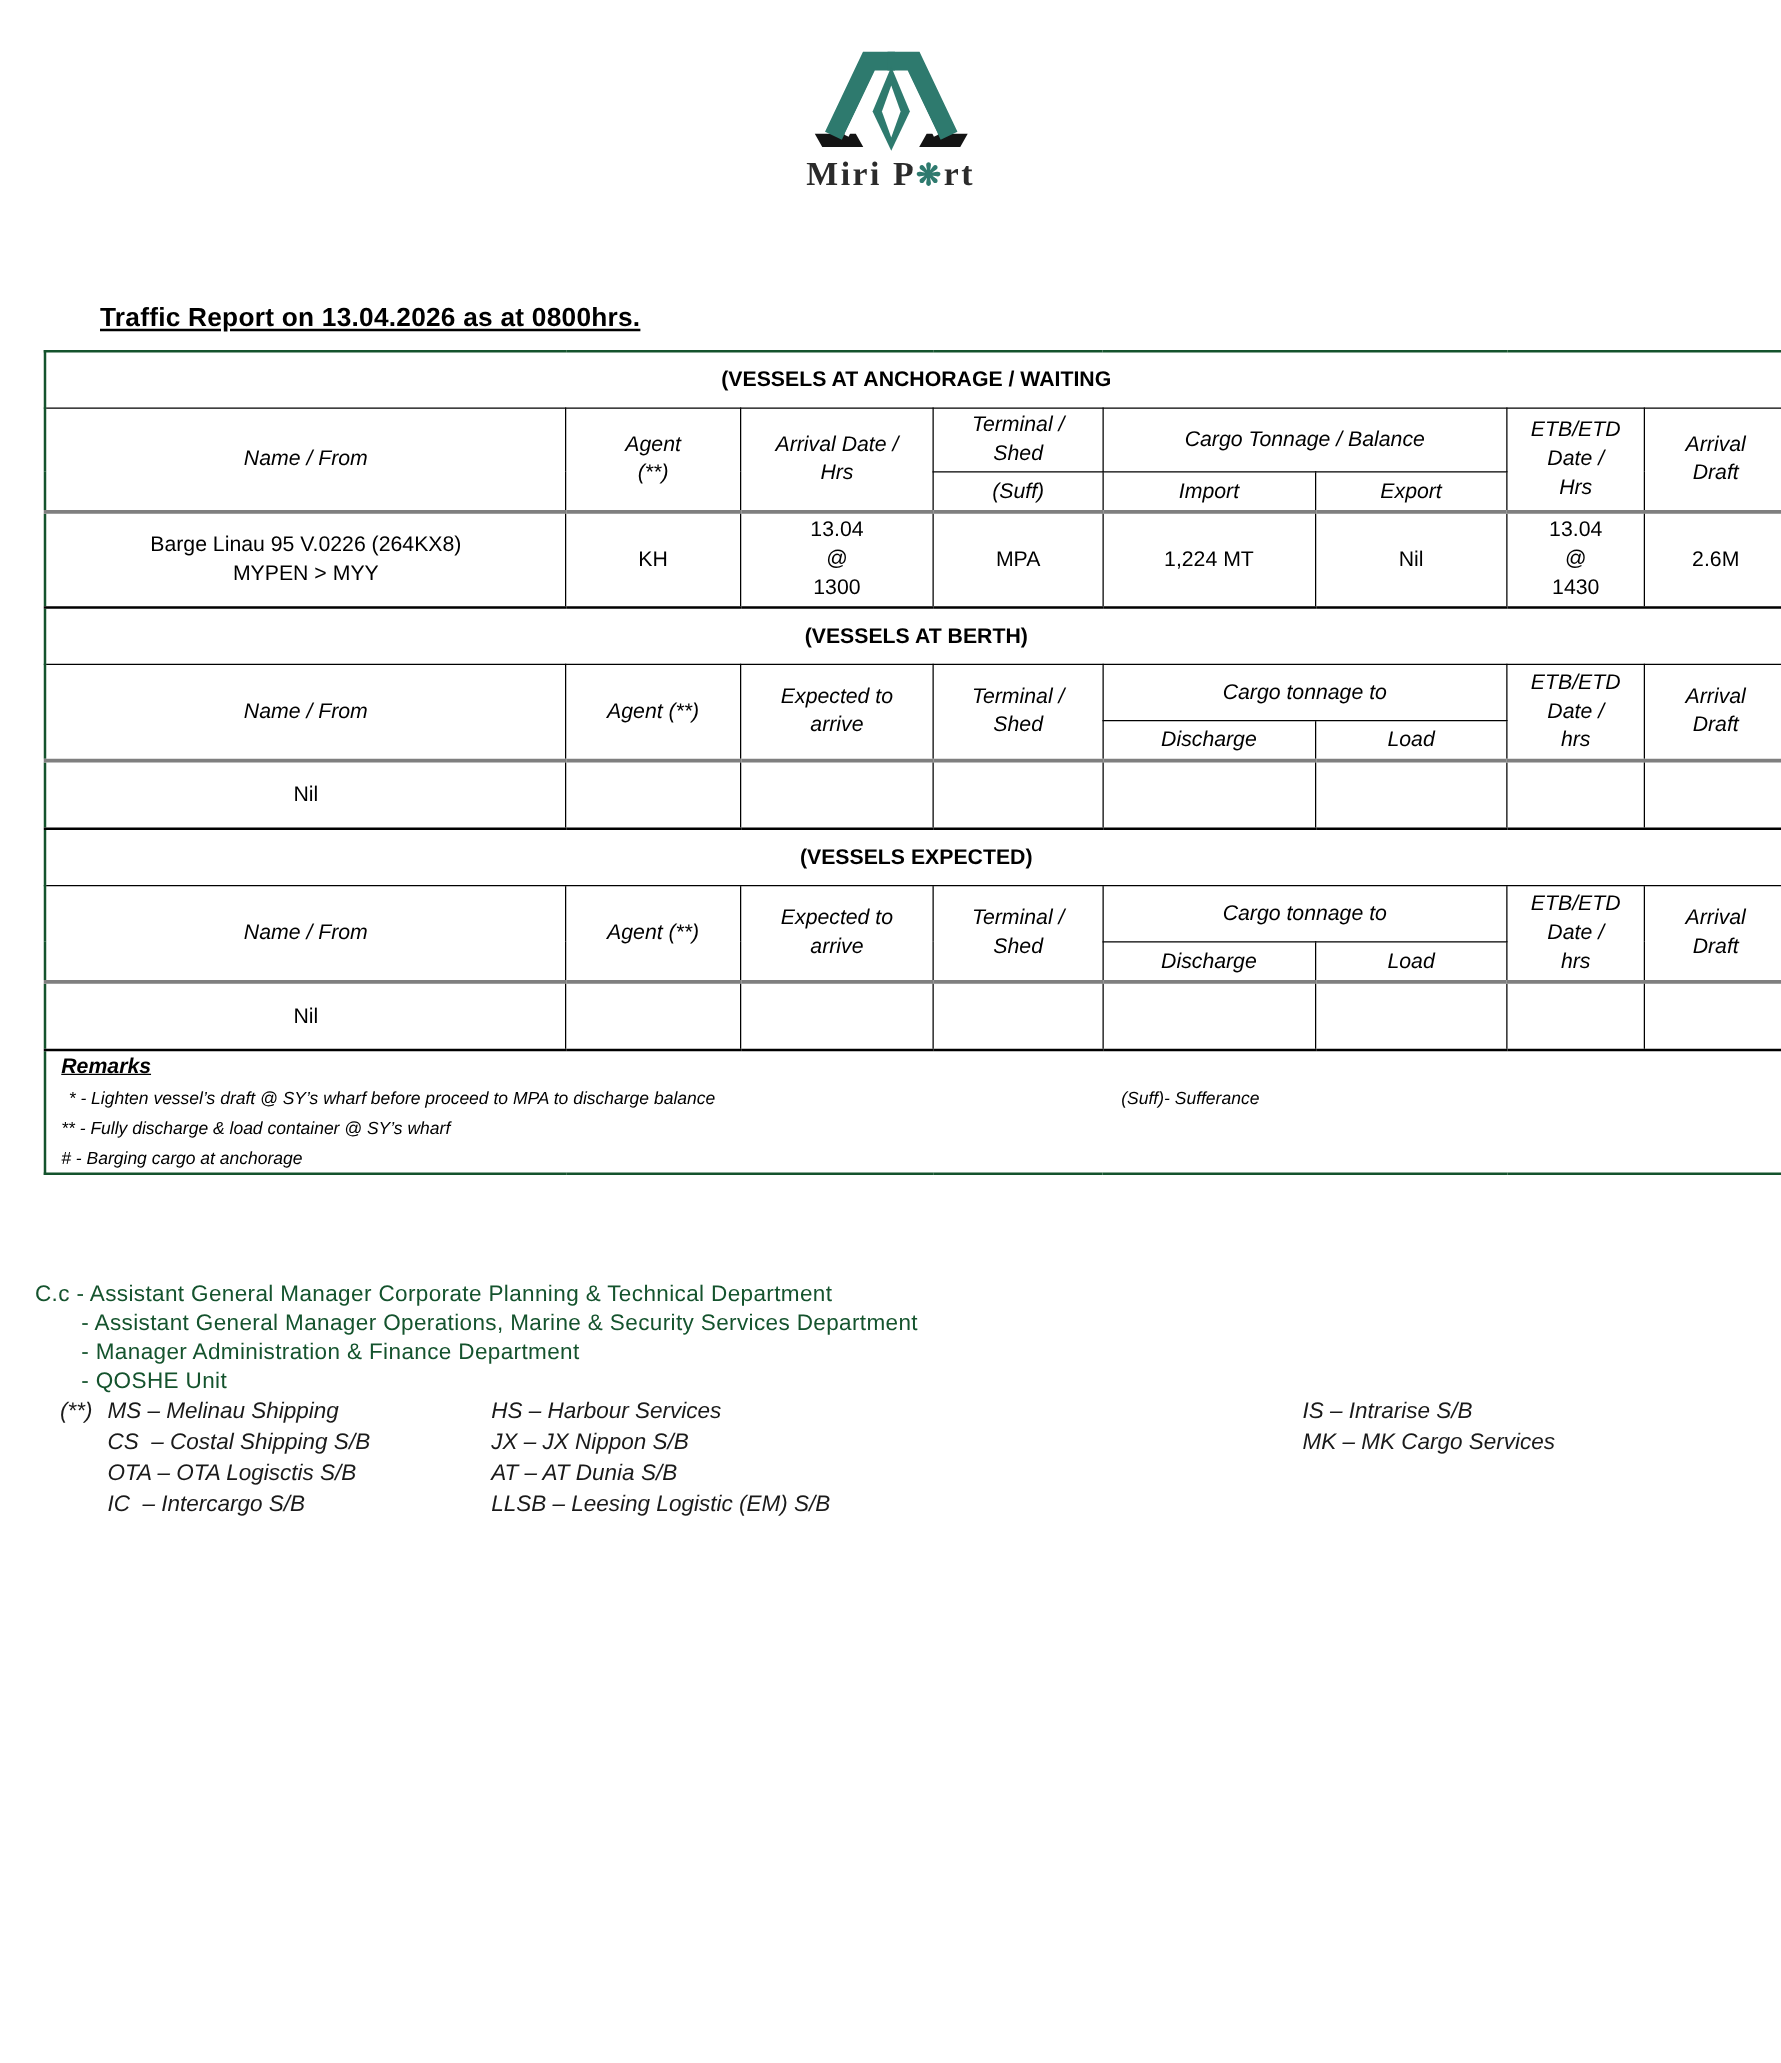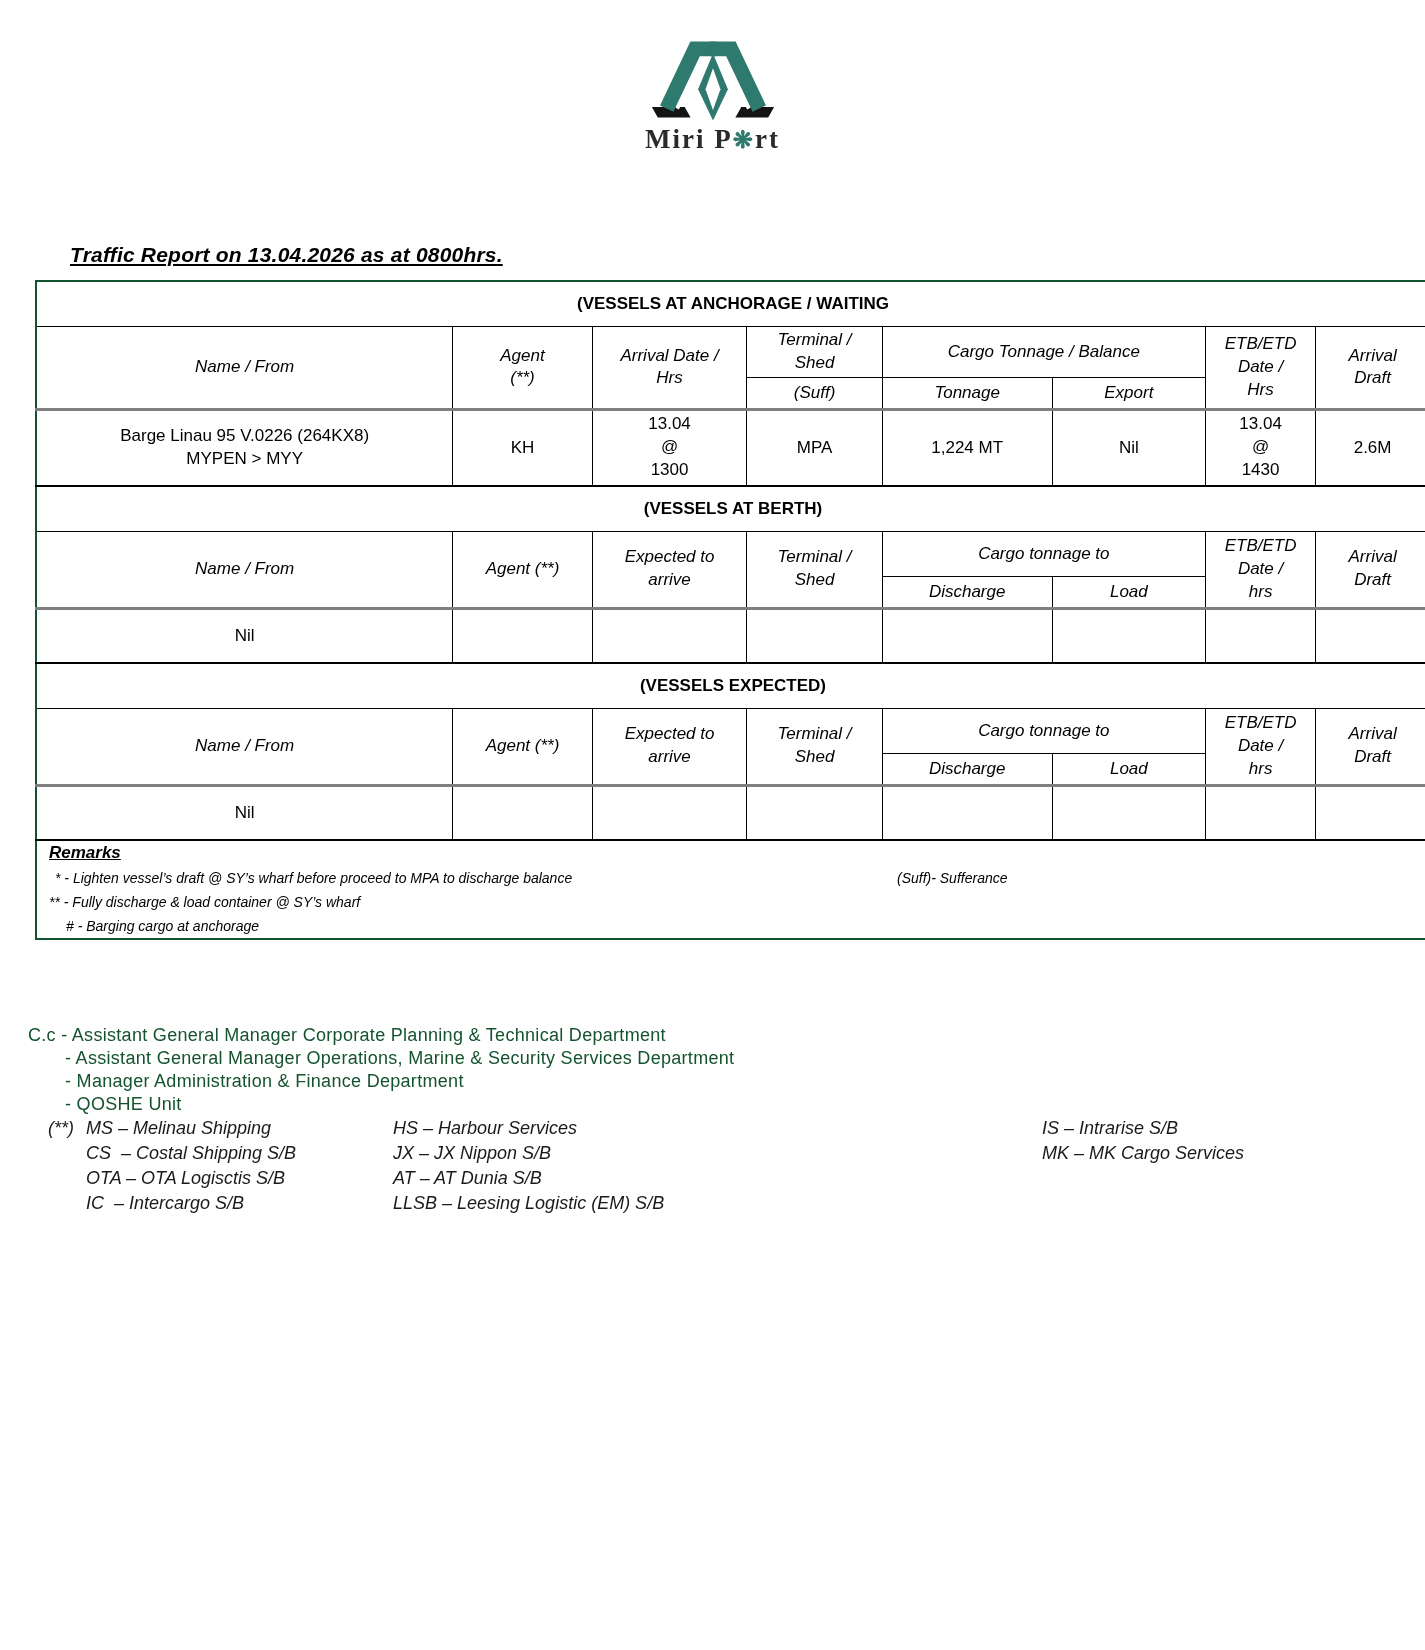--- a/index.html
+++ b/index.html
@@ -7,22 +7,22 @@
     width:1425px;height:1650px;background:#ffffff;color:#000;
     font-family:"Liberation Sans",sans-serif;position:relative;overflow:hidden;
   }
   
   .logo-wrap{position:absolute;top:34px;left:0;right:0;text-align:center;}
   .logo-mark{display:block;margin:0 auto;}
   .brand{font-family:"Liberation Serif",serif;font-weight:bold;font-size:27px;
          letter-spacing:2px;color:#2b2b2b;margin-top:2px;}
   .brand .star{color:#2e7a6e;font-size:24px;}
   
-  .report-title{position:absolute;top:243px;left:70px;font-size:21px;font-weight:bold;
-                text-decoration:underline;letter-spacing:0.2px;font-style:italic;}
+  .report-title{position:absolute;top:243px;left:80px;font-size:21px;font-weight:bold;
+                text-decoration:underline;letter-spacing:0.2px;}
   
   .tt{position:absolute;top:280px;left:35px;width:1396px;border-collapse:collapse;
       table-layout:fixed;border:2px solid #14532d;}
   .tt td{border:1px solid #000;text-align:center;vertical-align:middle;
          font-size:17px;padding:2px 4px;}
   .tt tr.sec td{height:40px;font-weight:bold;font-size:17px;}
   .tt tr.h1 td{height:40px;}
   .tt tr.h2 td{height:26px;}
   .tt tr.data1 td{height:70px;}
   .tt tr.nil td{height:48px;}
@@ -31,21 +31,21 @@
   .tg{border-bottom:3px solid #7f7f7f !important;}
   .bb2{border-bottom:2px solid #000 !important;}
   
   .remarks-cell{height:92px;text-align:left !important;vertical-align:top !important;
                 padding:0 10px !important;position:relative;}
   .remarks-h{font-style:italic;font-weight:bold;text-decoration:underline;
              font-size:17px;margin:2px 0 3px 2px;}
   .r-line{font-style:italic;font-size:14px;line-height:24px;position:relative;}
   .r-line.l1{padding-left:8px;}
   .r-line.l2{padding-left:2px;}
-  .r-line.l3{padding-left:2px;margin-left:17px;}
+  .r-line.l3{padding-left:2px;}
   .suff-note{position:absolute;left:850px;top:0;font-style:italic;}
   
   .cc-block{position:absolute;top:1024px;left:28px;font-size:18px;line-height:23px;
             letter-spacing:0.3px;color:#14532d;}
   .cc-line{white-space:nowrap;}
   .cc-line.ind{margin-left:37px;}
   
   .legend{position:absolute;top:1116px;left:0;width:1425px;height:110px;
           font-style:italic;font-size:18px;line-height:25px;color:#1a1a1a;}
   .legend .pfx{position:absolute;left:48px;top:0;}
@@ -105,21 +105,21 @@
 Shed</td>
     <td class="hdr" colspan="2">Cargo Tonnage / Balance</td>
     <td class="hdr tg pre" rowspan="2">ETB/ETD
 Date /
 Hrs</td>
     <td class="hdr tg pre" rowspan="2">Arrival
 Draft</td>
   </tr>
   <tr class="h2">
     <td class="hdr tg">(Suff)</td>
-    <td class="hdr tg">Tonnage</td>
+    <td class="hdr tg">Import</td>
     <td class="hdr tg">Export</td>
   </tr>
   <tr class="data1">
     <td class="pre bb2">Barge Linau 95 V.0226 (264KX8)
 MYPEN &gt; MYY</td>
     <td class="bb2">KH</td>
     <td class="pre bb2">13.04
 @
 1300</td>
     <td class="bb2">MPA</td>

